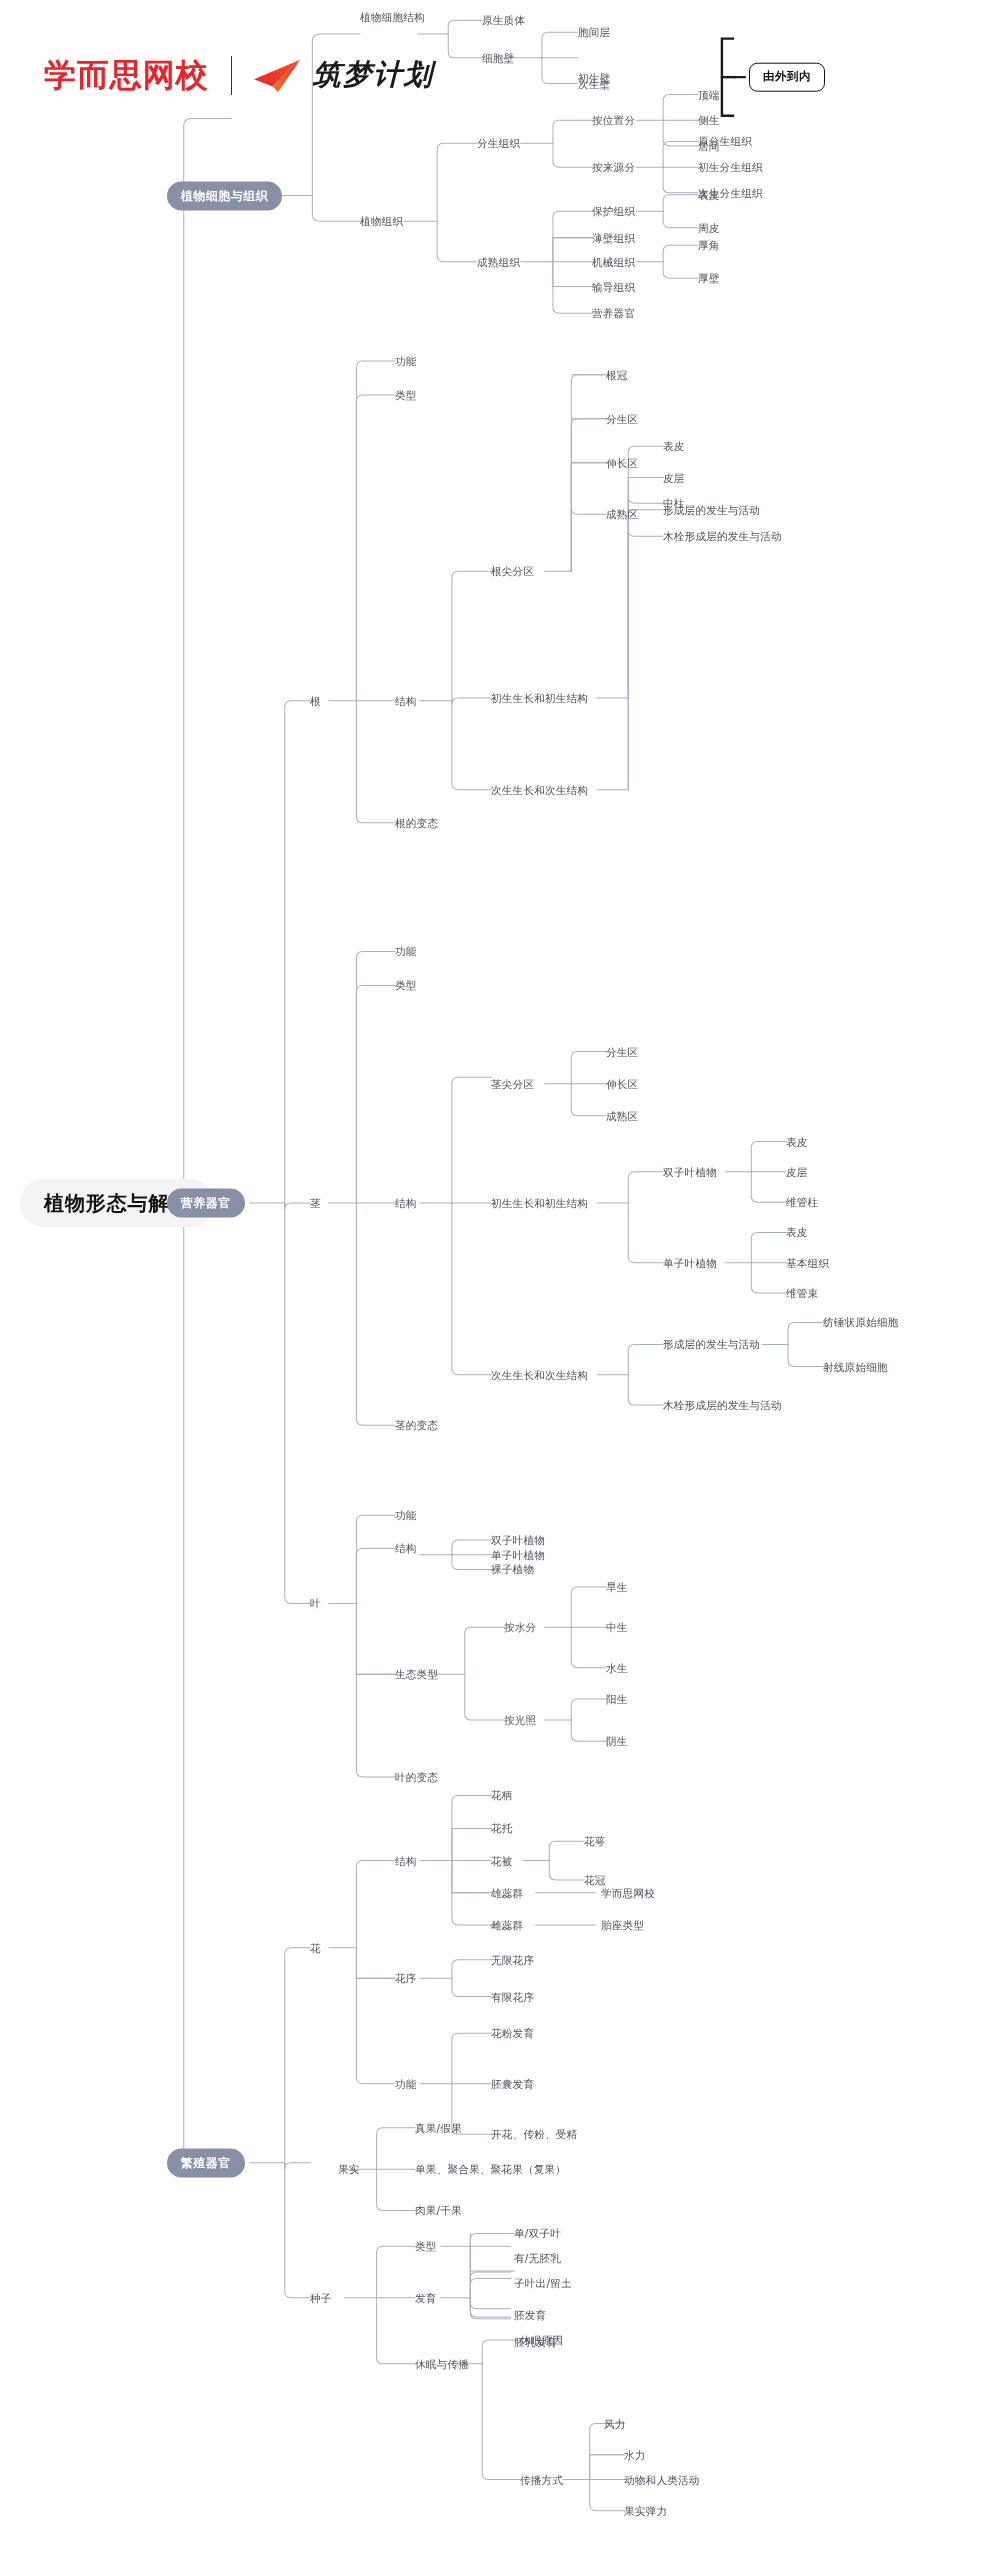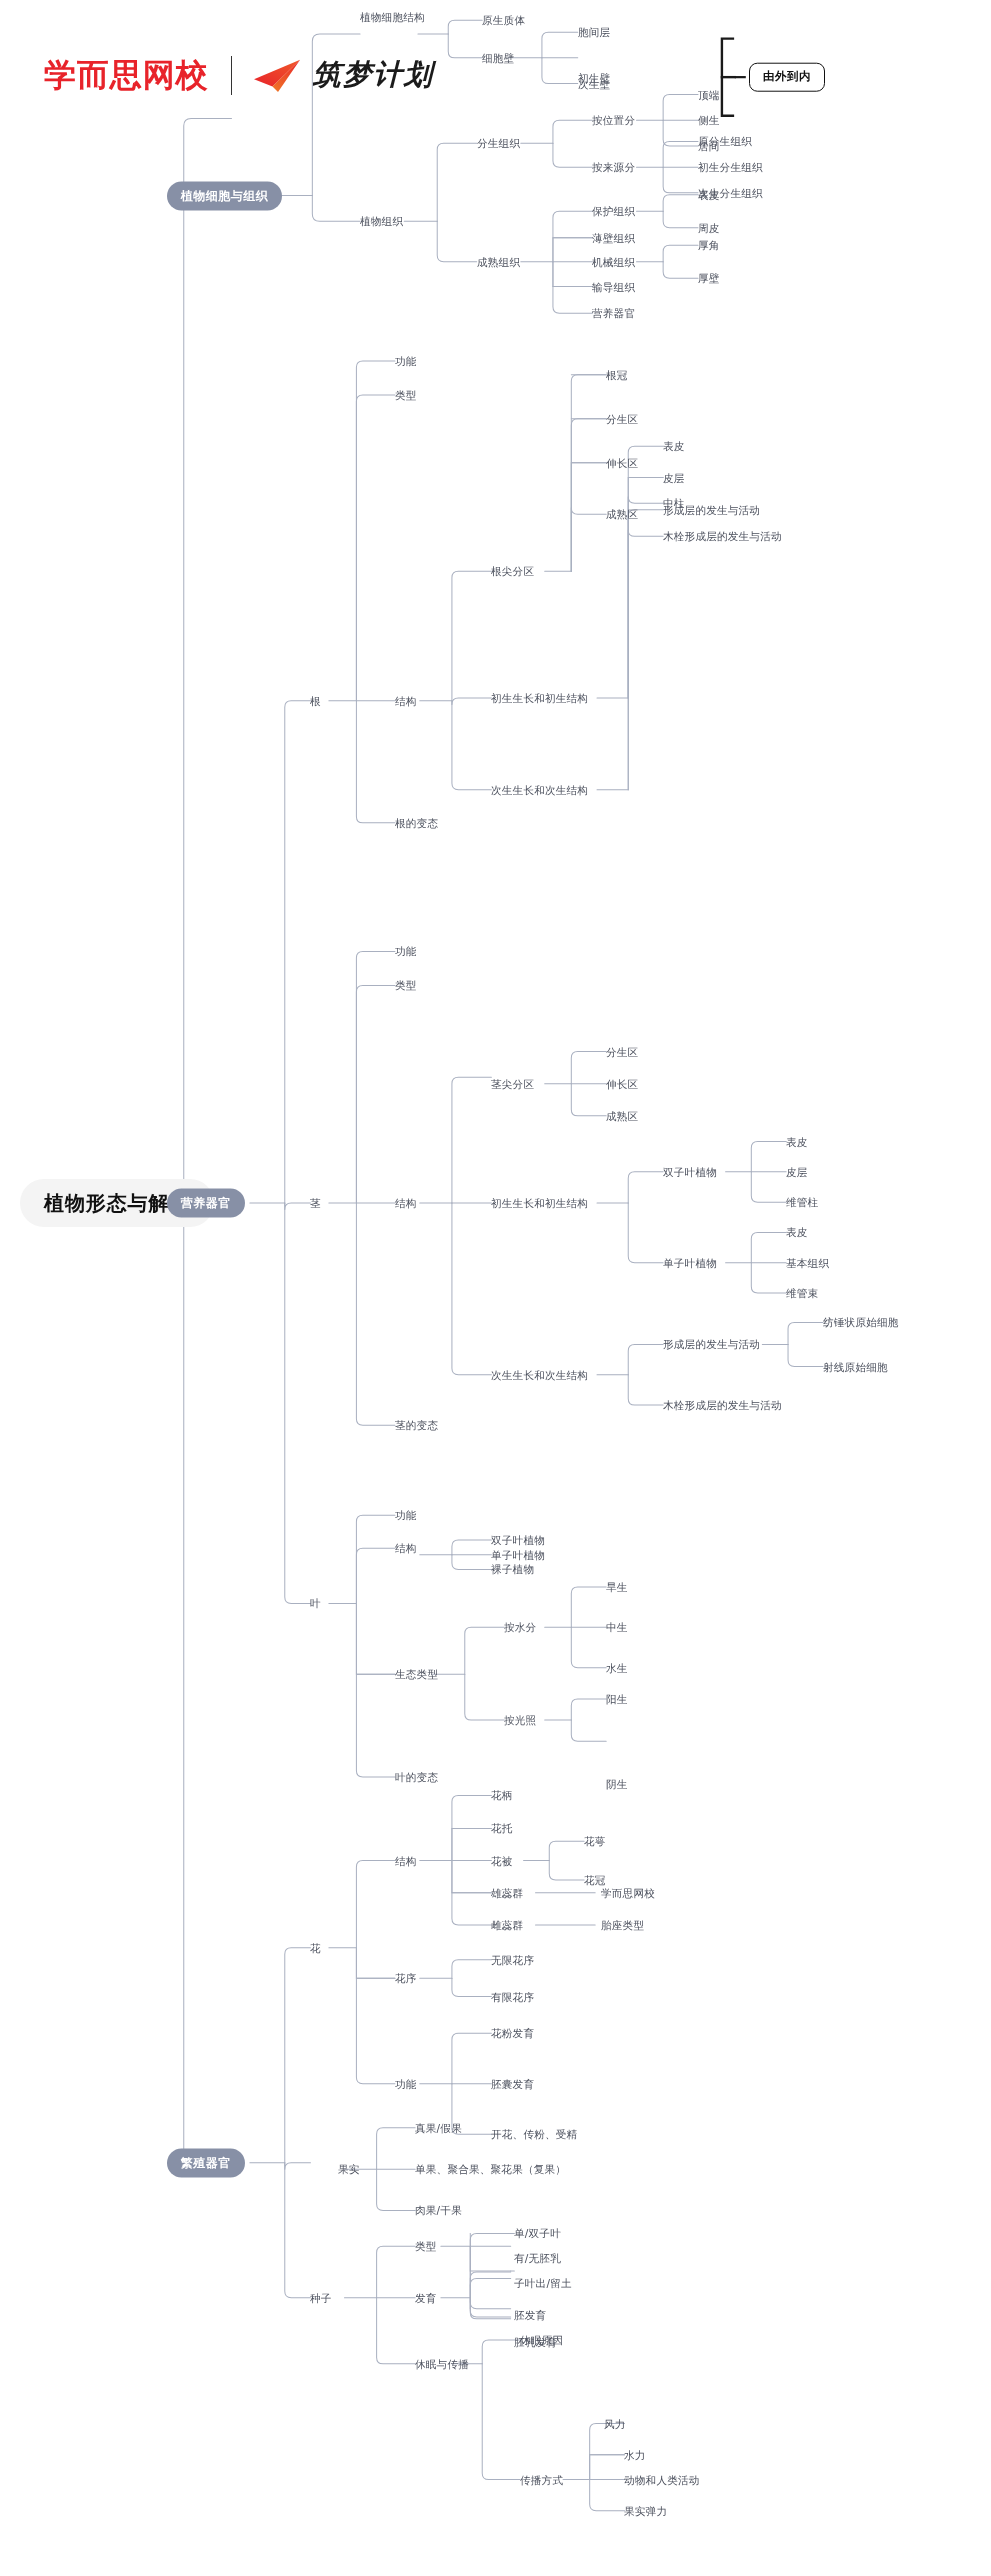--- a/index.html
+++ b/index.html
@@ -455,21 +455,21 @@
   <div class="node node-leaf" style="left:491px; top:1540px;">双子叶植物</div>
   <div class="node node-leaf" style="left:491px; top:1555px;">单子叶植物</div>
   <div class="node node-leaf" style="left:491px; top:1569px;">裸子植物</div>
   <div class="node node-leaf" style="left:395px; top:1674px;">生态类型</div>
   <div class="node node-leaf" style="left:504px; top:1627px;">按水分</div>
   <div class="node node-leaf" style="left:606px; top:1587px;">旱生</div>
   <div class="node node-leaf" style="left:606px; top:1627px;">中生</div>
   <div class="node node-leaf" style="left:606px; top:1668px;">水生</div>
   <div class="node node-leaf" style="left:504px; top:1720px;">按光照</div>
   <div class="node node-leaf" style="left:606px; top:1699px;">阳生</div>
-  <div class="node node-leaf" style="left:606px; top:1741px;margin-top:43px;">阴生</div>
+  <div class="node node-leaf" style="left:606px; top:1741px;">阴生</div>
   <div class="node node-leaf" style="left:395px; top:1777px;">叶的变态</div>
 
   <div class="node node-leaf" style="left:310px; top:1948px;">花</div>
   <div class="node node-leaf" style="left:395px; top:1861px;">结构</div>
   <div class="node node-leaf" style="left:491px; top:1795px;">花柄</div>
   <div class="node node-leaf" style="left:491px; top:1828px;">花托</div>
   <div class="node node-leaf" style="left:491px; top:1861px;">花被</div>
   <div class="node node-leaf" style="left:584px; top:1841px;">花萼</div>
   <div class="node node-leaf" style="left:584px; top:1880px;">花冠</div>
   <div class="node node-leaf" style="left:491px; top:1893px;">雄蕊群</div>

